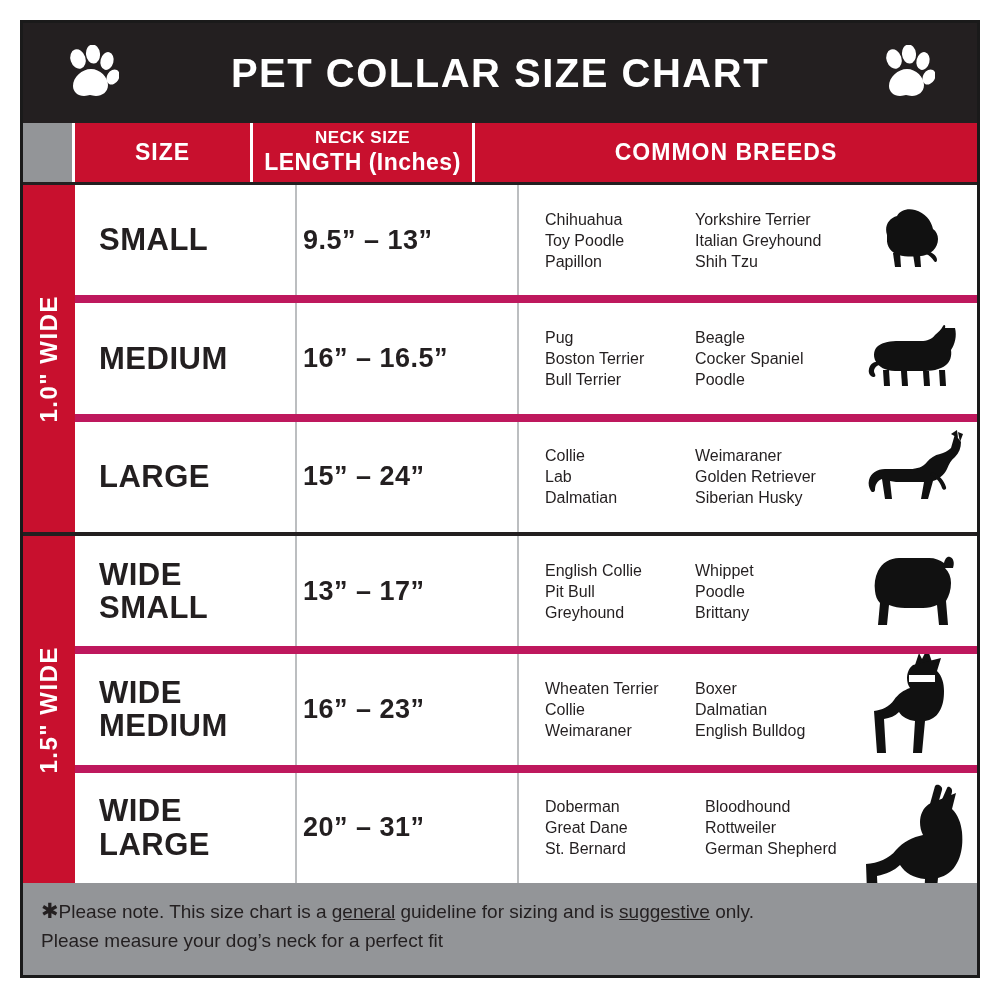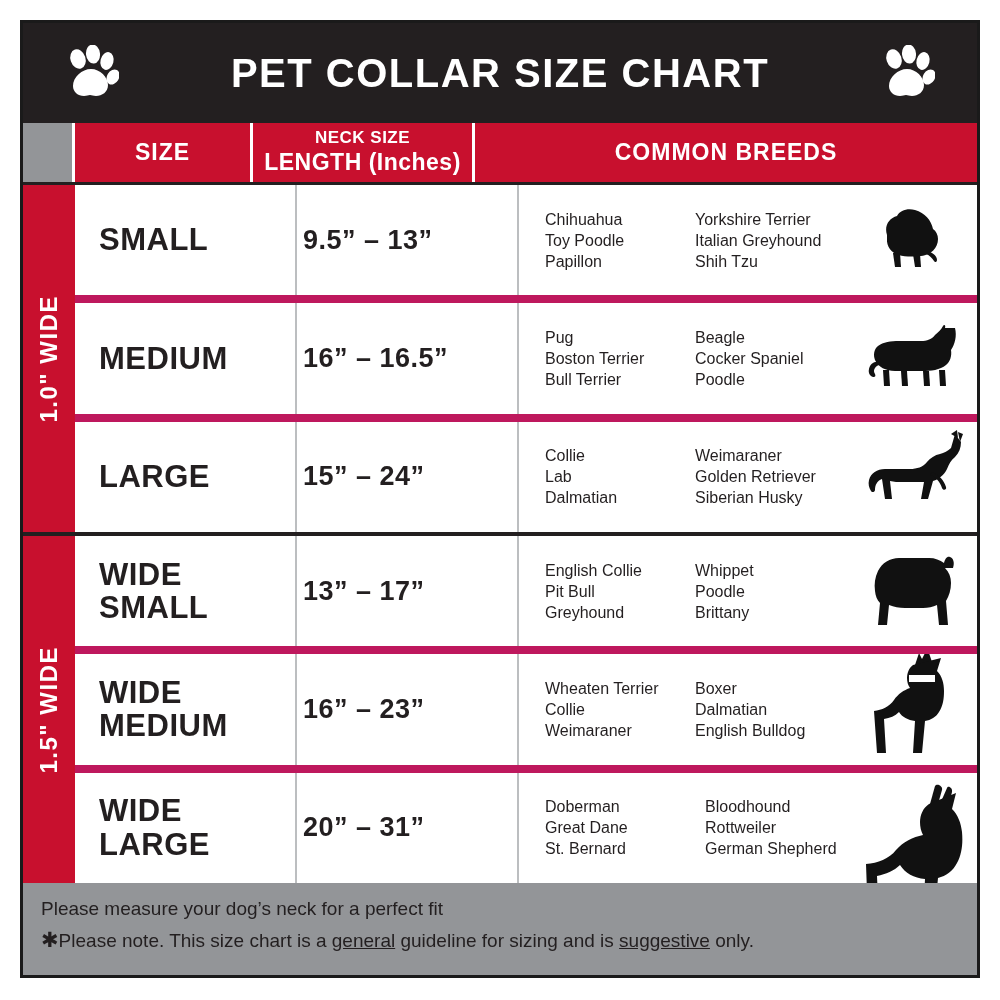--- a/index.html
+++ b/index.html
@@ -407,20 +407,20 @@
                 </svg>
               </span>
             </div>
           </div>
 
         </div>
       </div>
     </div>
 
     <div class="footer">
-      <p>Please measure your dog’s neck for a perfect fit</p>
       <p>
         <span class="star">✱</span><span>Please note. This size chart is a </span><span class="u">general</span><span> guideline for sizing and is </span><span class="u"> suggestive</span><span> only.</span>
       </p>
+      <p>Please measure your dog’s neck for a perfect fit</p>
     </div>
 
   </div>
 </div>
 
 </body></html>

